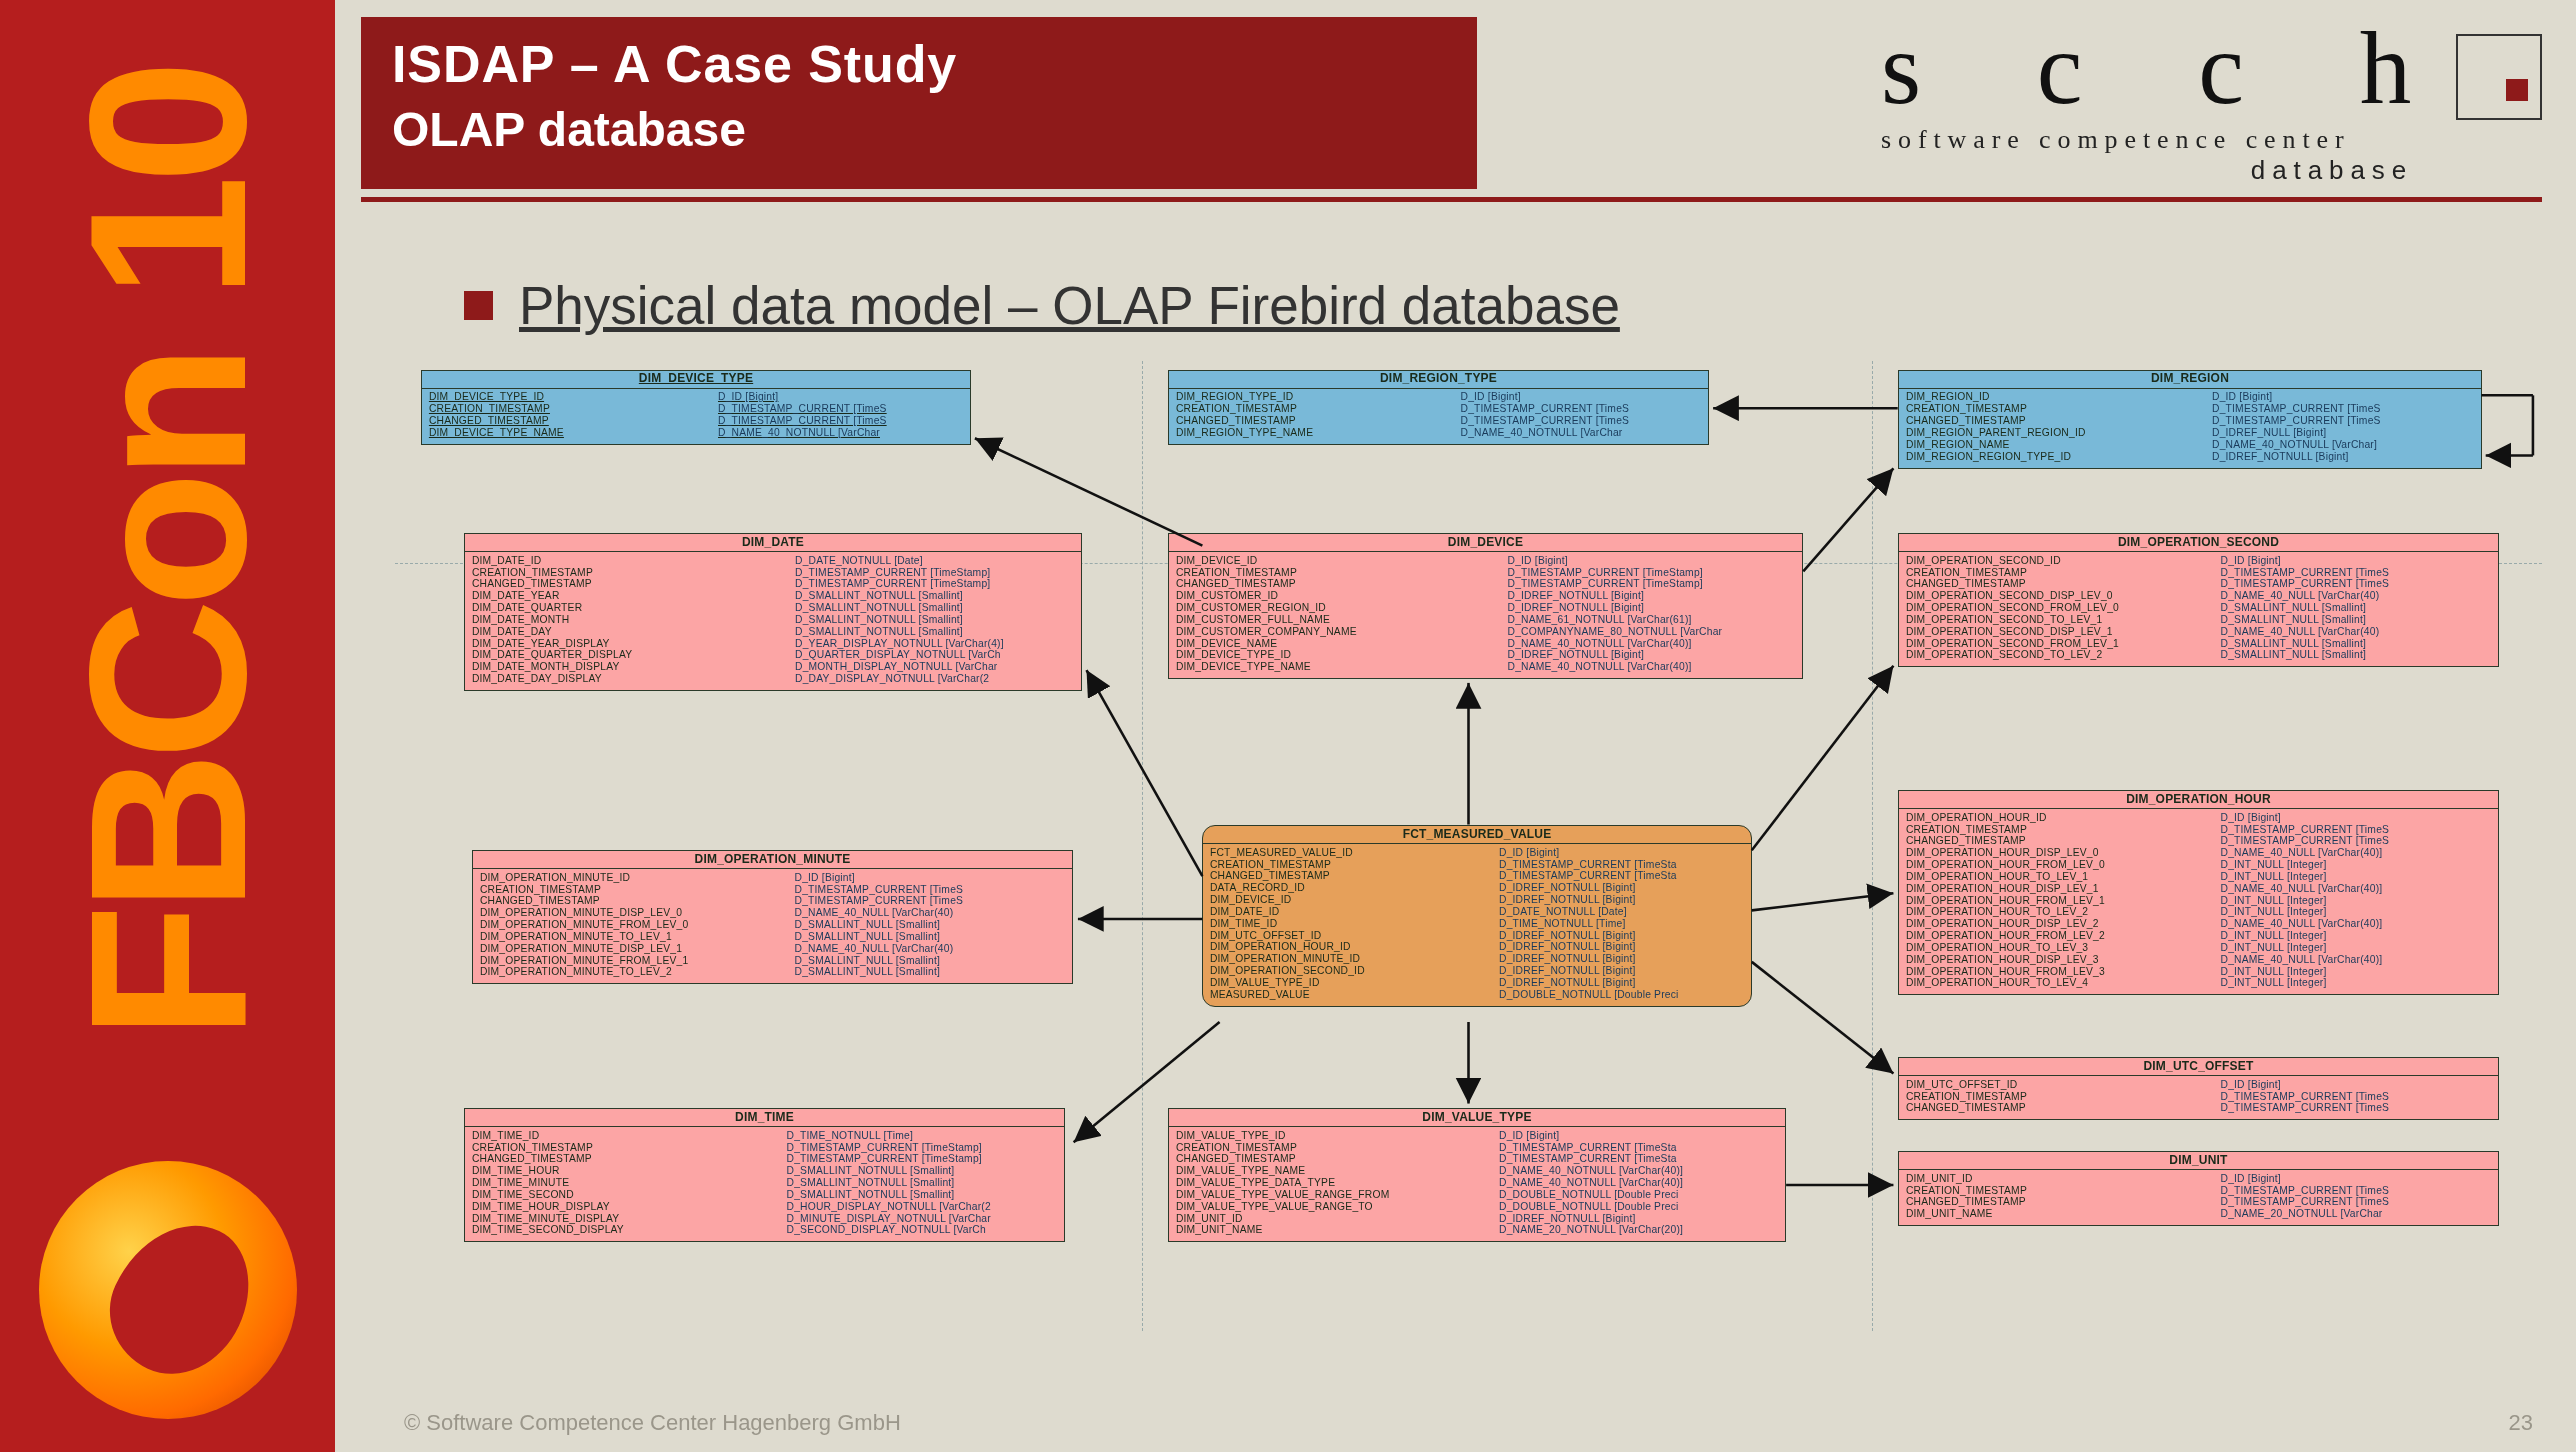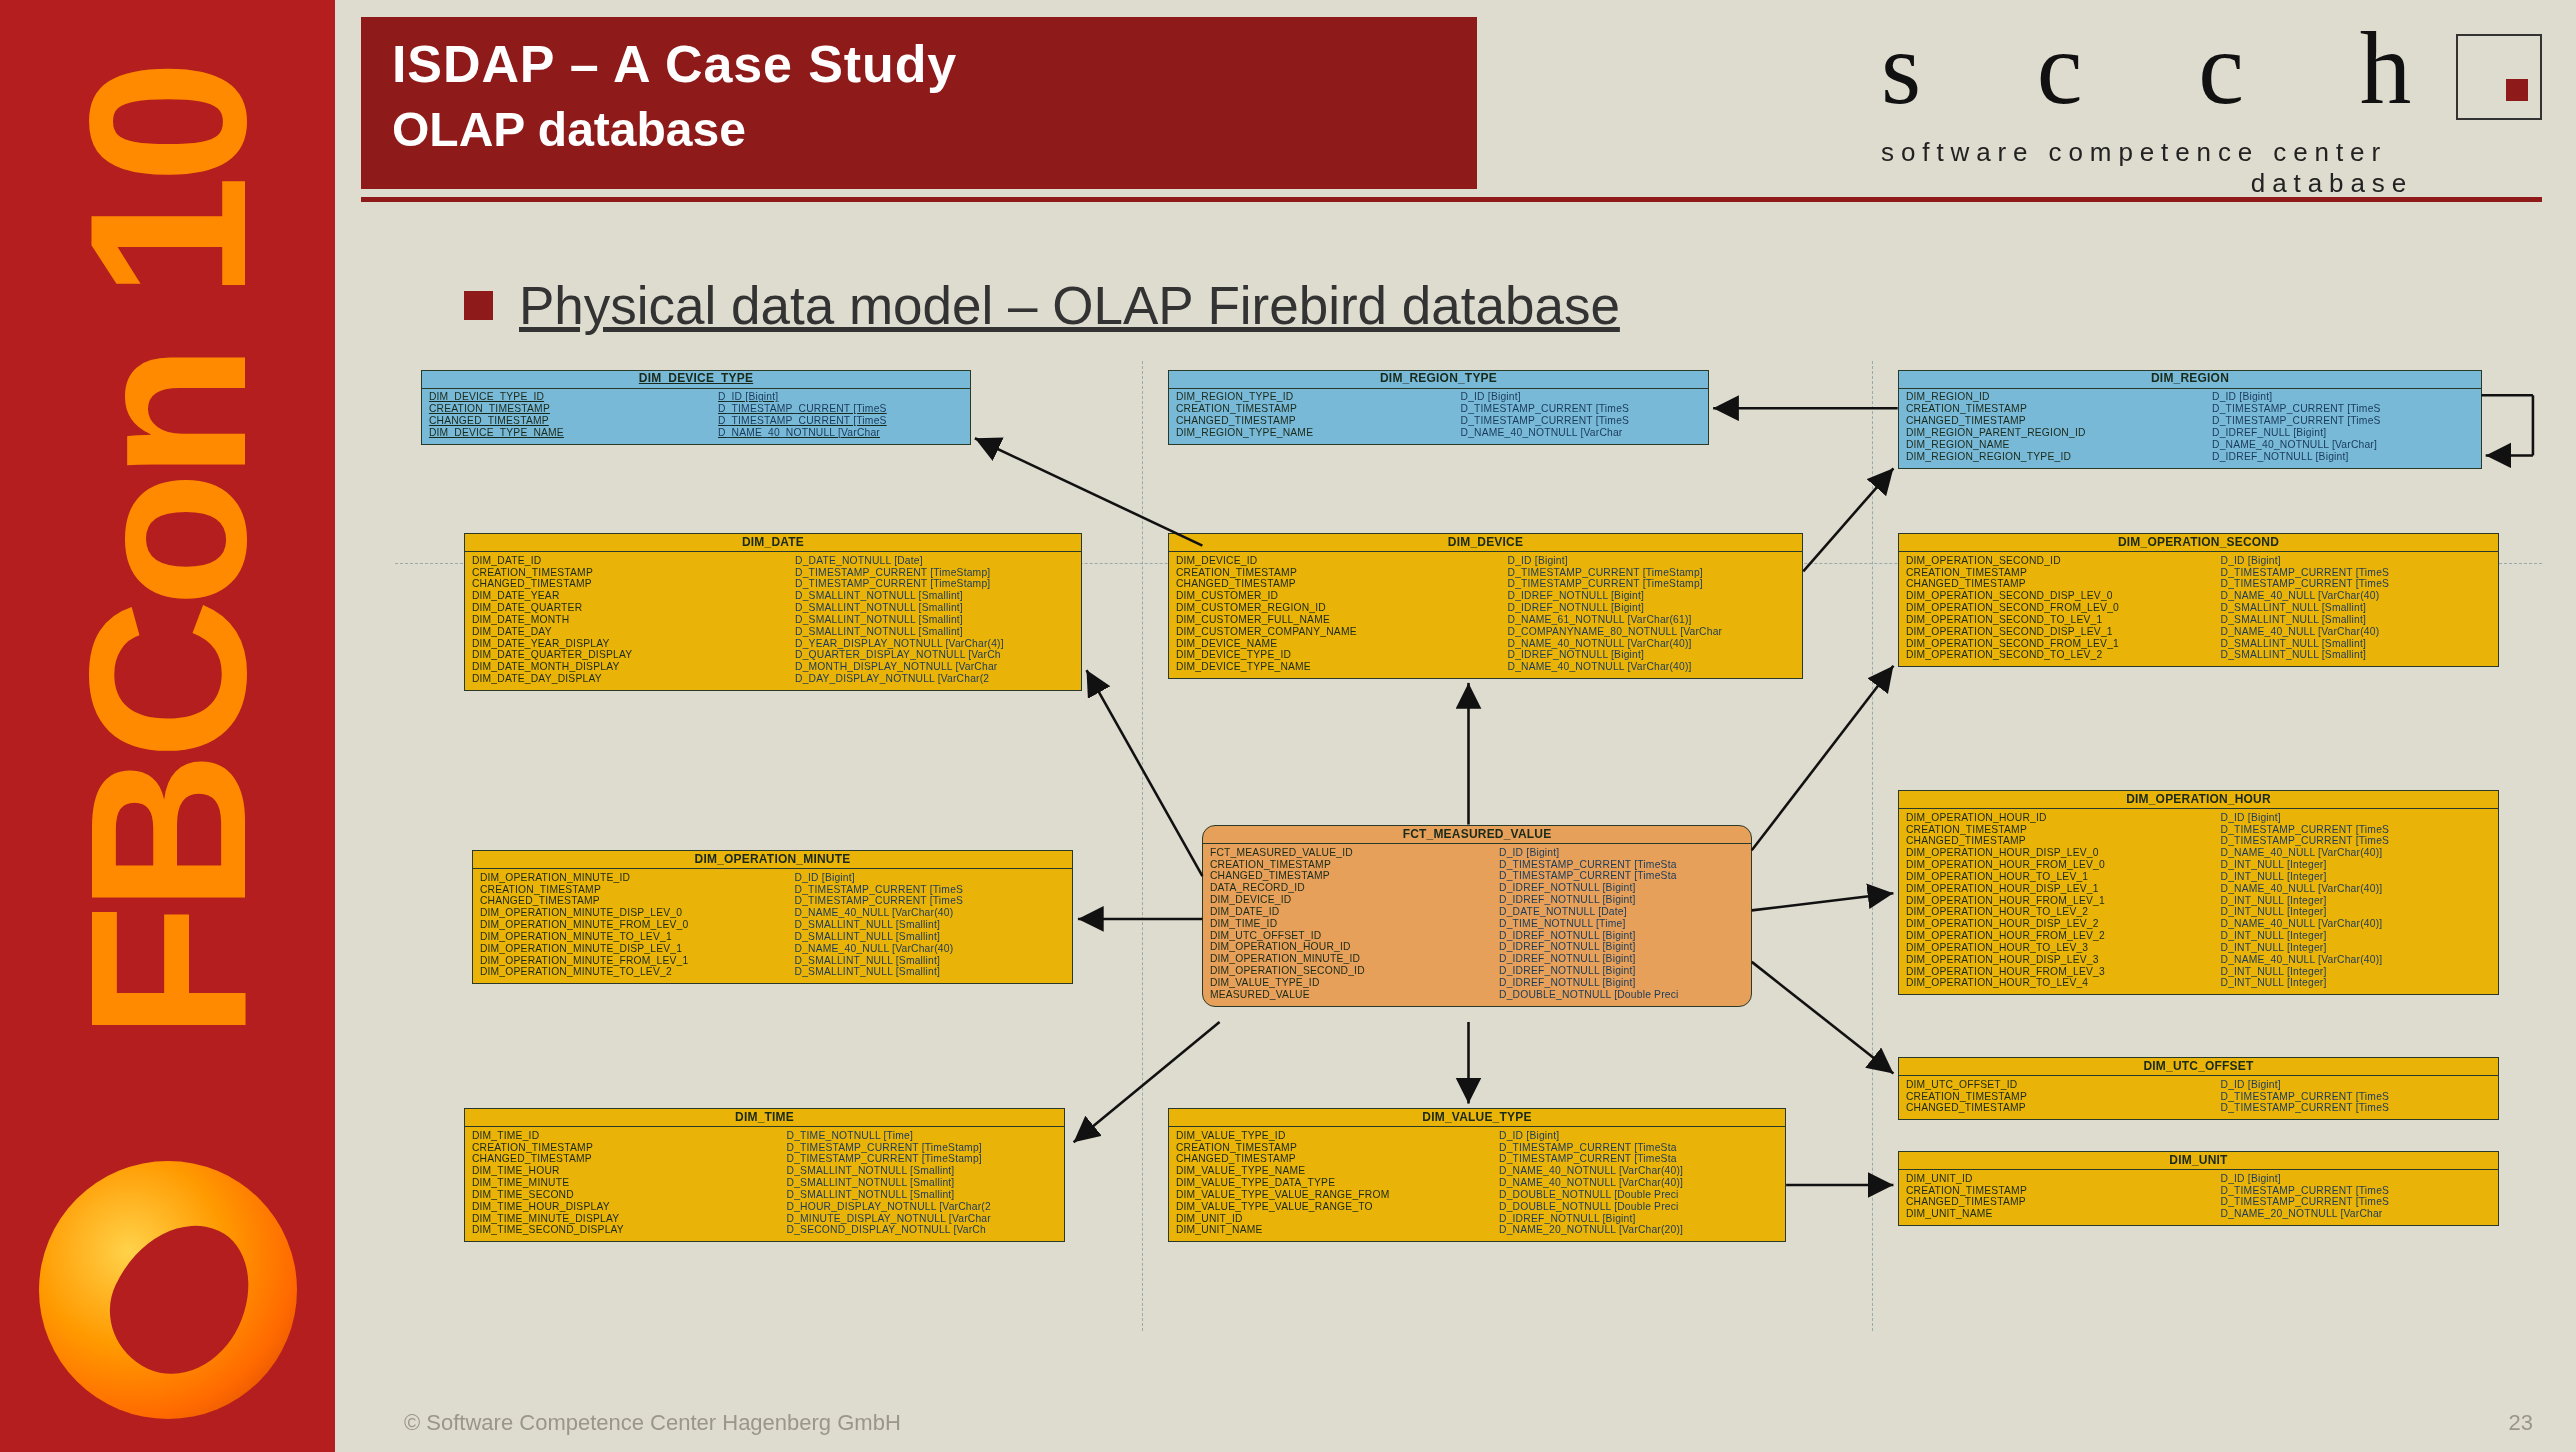--- a/index.html
+++ b/index.html
@@ -81,21 +81,21 @@
     text-align: left;
     font-family: "Times New Roman", serif;
   }
   .scch-main {
     font-size: 103px;
     letter-spacing: 45px;
     font-weight: 400;
     color: #111;
     line-height: 1;
   }
-  .scch-sub1 { font-size: 26px; letter-spacing: 6.9px; color: #222; margin-top: 17px; font-family: Liberation Sans, sans-serif; }
+  .scch-sub1 { font-size: 26px; letter-spacing: 6.9px; color: #222; margin-top: 5px; font-family: Liberation Serif, serif; }
   .scch-sub2 { font-size: 26px; letter-spacing: 6.9px; color: #222; text-align: right; padding-right: 103px; font-family: Verdana, sans-serif; }
   .scch-box-outer { position: absolute; right: -26px; top: 17px; width: 86px; height: 86px; border: 2.6px solid #333; }
   .scch-box-inner { position: absolute; right: 12px; top: 43px; width: 22px; height: 22px; background: #8e1a1a; }
   
   .section-heading {
     position: absolute;
     left: 464px; top: 275px;
     font-size: 53px;
     color: #333;
     display: flex; align-items: center; gap: 26px; text-decoration: underline;
@@ -134,21 +134,21 @@
   }
   .entity .ent-body {
     display: grid;
     grid-template-columns: 1fr 1fr;
     column-gap: 10.3px;
     padding: 2.6px 6.9px 5.2px;
     gap: 44px;
   }
   .entity .col { white-space: pre; font-size: 10.3px; }
   .entity .col.right { color: #1a3a5a; }
-  .green  { background: #eab308; }
+  .green  { background: #fca5a5; }
   .blue   { background: #79b9d8; }
   .orange { background: #e6a05a; }
 
   
   .arrows { position: absolute; left: 0; top: 0; width: 100%; height: 100%; pointer-events: none; }
   .arrows line { stroke: #111; stroke-width: 3; }
   .arrows polygon { fill: #111; }
 
   .footer {
     position: absolute;

